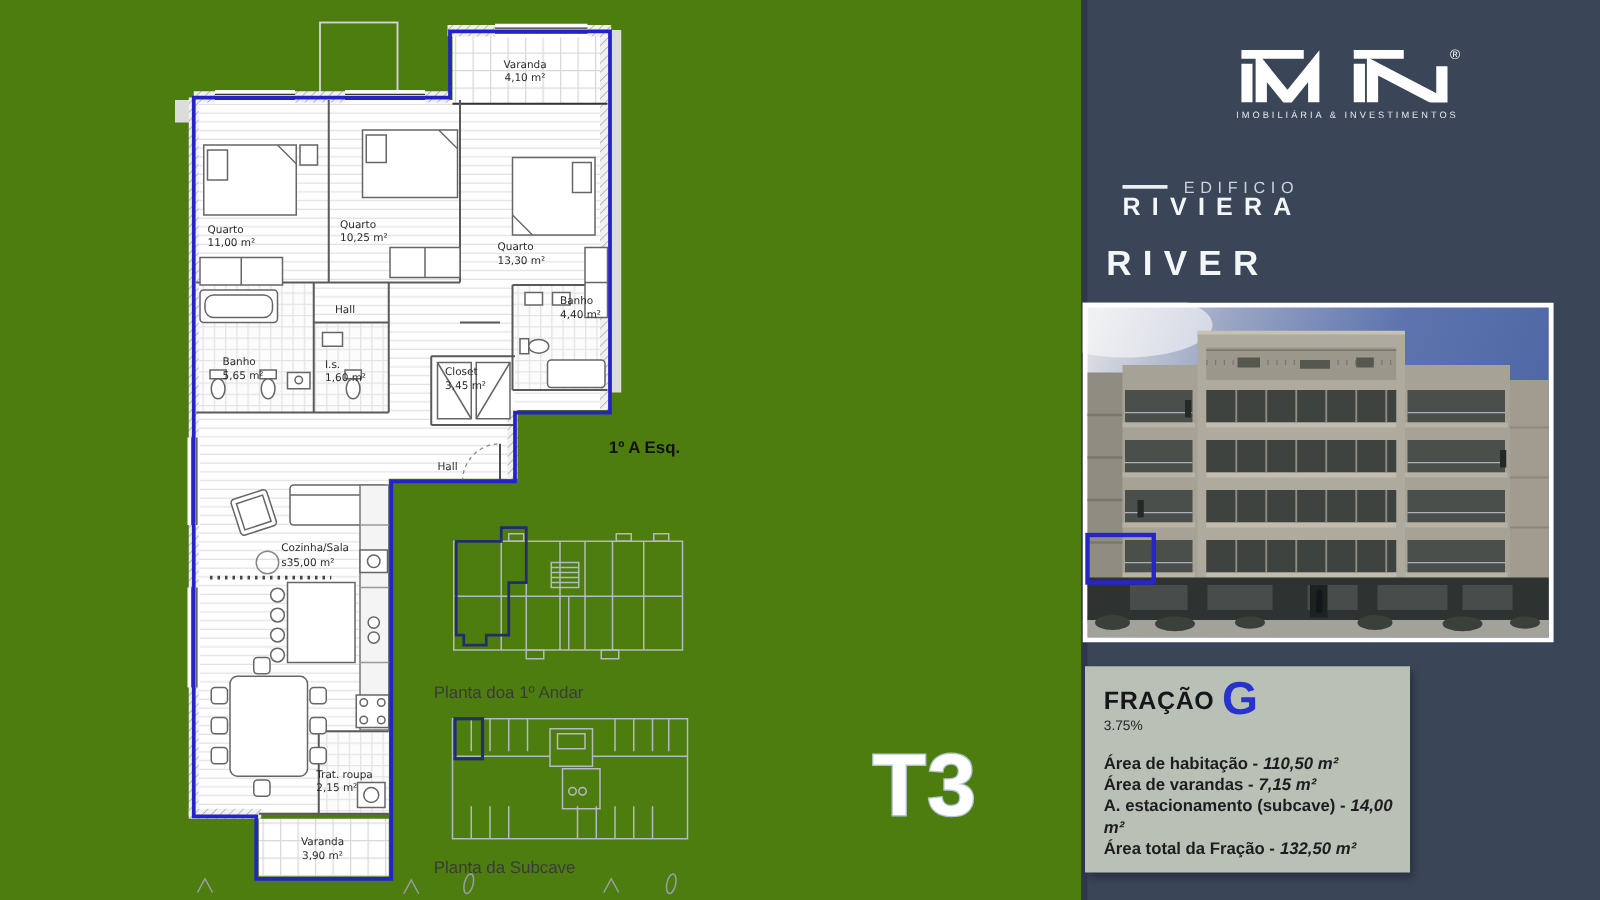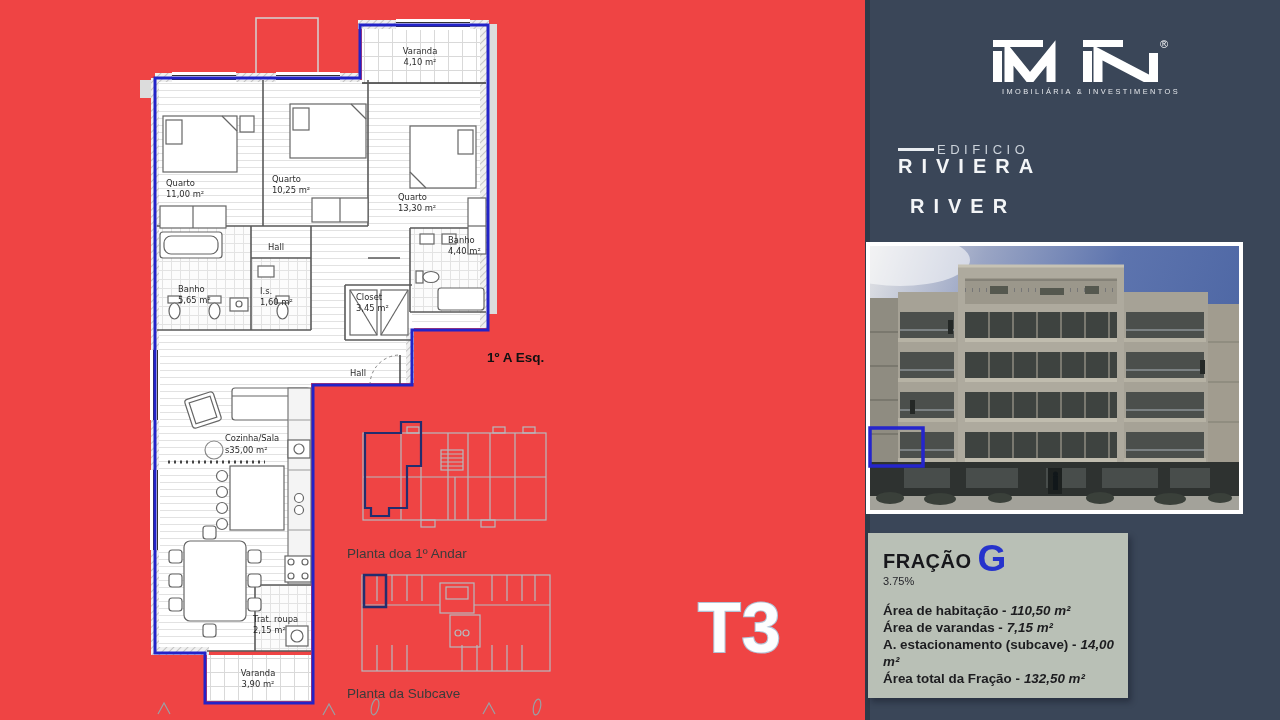--- a/index.html
+++ b/index.html
@@ -1,31 +1,31 @@
 <!DOCTYPE html>
 <html><head>
 <meta charset="utf-8">
 <style>
   html,body{margin:0;padding:0;background:#e9e9e9;}
-  .stage{position:relative;width:1280px;height:720px;background:#ef4444;overflow:hidden;
+  .stage{position:relative;width:1280px;height:720px;background:#4d7c0f;overflow:hidden;
          font-family:"Liberation Sans",sans-serif;}
   .plan-svg{position:absolute;left:0;top:0;}
   
   .panel{position:absolute;left:865px;top:0;width:415px;height:720px;background:#3a4658;}
   .panel-edge{position:absolute;left:0;top:0;width:5px;height:720px;background:#2f3a49;}
   .logo-wrap{position:absolute;left:128px;top:40px;width:166px;height:42px;}
   .reg-mark{position:absolute;left:295px;top:38px;font-size:11px;color:#ffffff;}
-  .tagline{position:absolute;left:124px;top:87px;width:191px;text-align:right;
+  .tagline{position:absolute;left:124px;top:87px;width:191px;text-align:left;
            font-size:7.4px;letter-spacing:2.4px;color:#e6e9ed;white-space:nowrap;}
-  .edificio-row{position:absolute;left:33px;top:142px;display:flex;align-items:center;gap:3px;}
+  .edificio-row{position:absolute;left:33px;top:142px;display:flex;align-items:center;gap:13px;}
   .edificio-dash{width:36px;height:3px;background:#e9edf1;}
   .edificio-label{font-size:13px;letter-spacing:4.5px;color:#ccd3db;}
   .bname1{position:absolute;left:33px;top:155px;font-size:20px;font-weight:bold;
           letter-spacing:9px;color:#f3f5f7;}
-  .bname2{position:absolute;left:45px;top:195px;font-size:20px;font-weight:bold;
+  .bname2{position:absolute;left:20px;top:195px;font-size:28px;font-weight:bold;
           letter-spacing:9px;color:#f3f5f7;}
   .photo{position:absolute;left:1px;top:242px;width:377px;height:272px;}
   .frac-card{position:absolute;left:3px;top:533px;width:260px;height:165px;background:#b9c0b6;
              box-sizing:border-box;padding:12px 10px 10px 15px;
              box-shadow:3px 4px 6px rgba(8,12,22,.35);}
   .frac-title{display:flex;align-items:flex-end;}
   .frac-label{font-size:20px;font-weight:800;color:#17171b;letter-spacing:.5px;}
   .frac-letter{font-size:37px;font-weight:800;color:#2633cc;margin-left:6px;line-height:.75;}
   .frac-pct{font-size:11px;color:#26262b;margin-top:2px;}
   .frac-areas{margin-top:15px;font-size:13.4px;color:#1d1d20;line-height:17px;font-weight:bold;}

